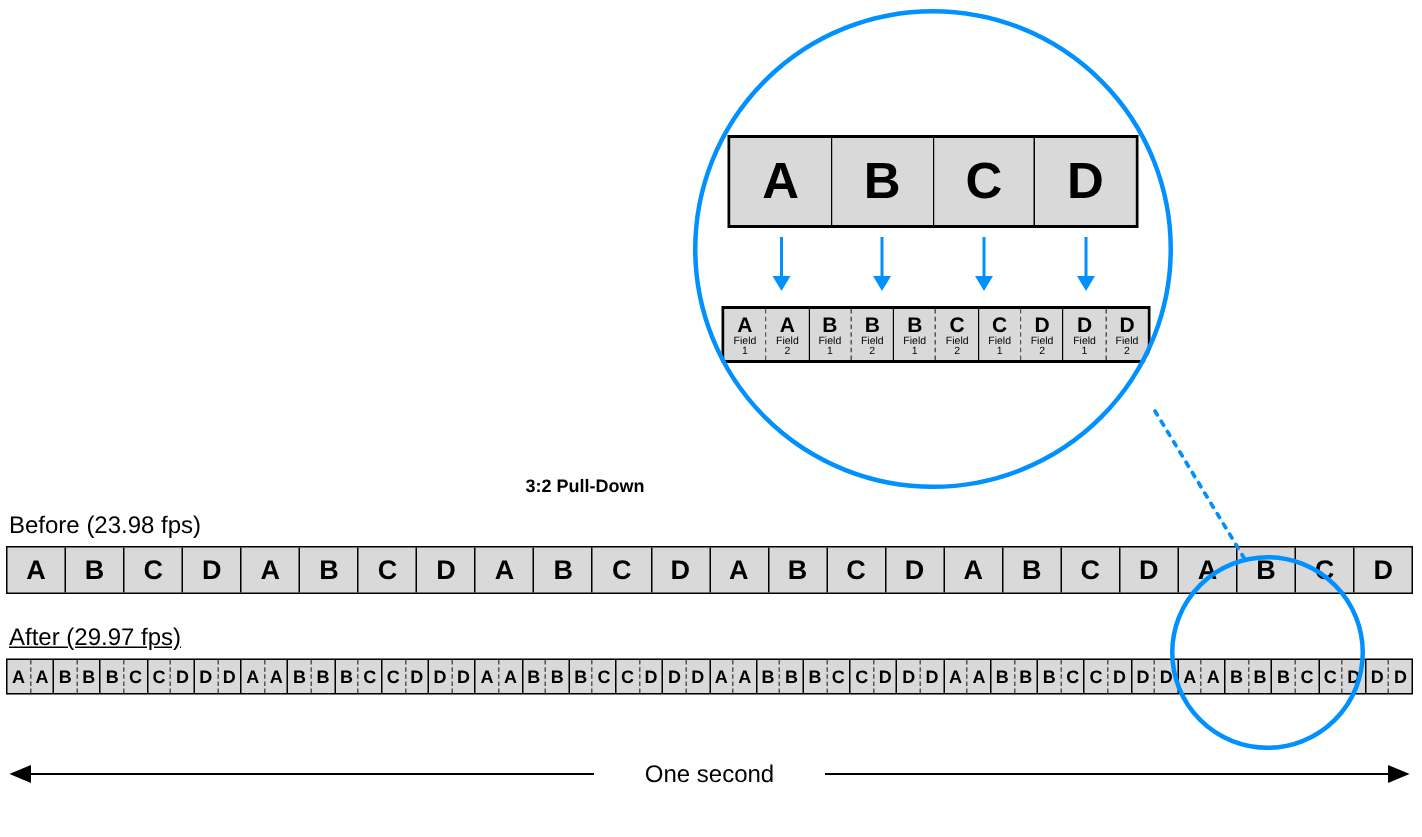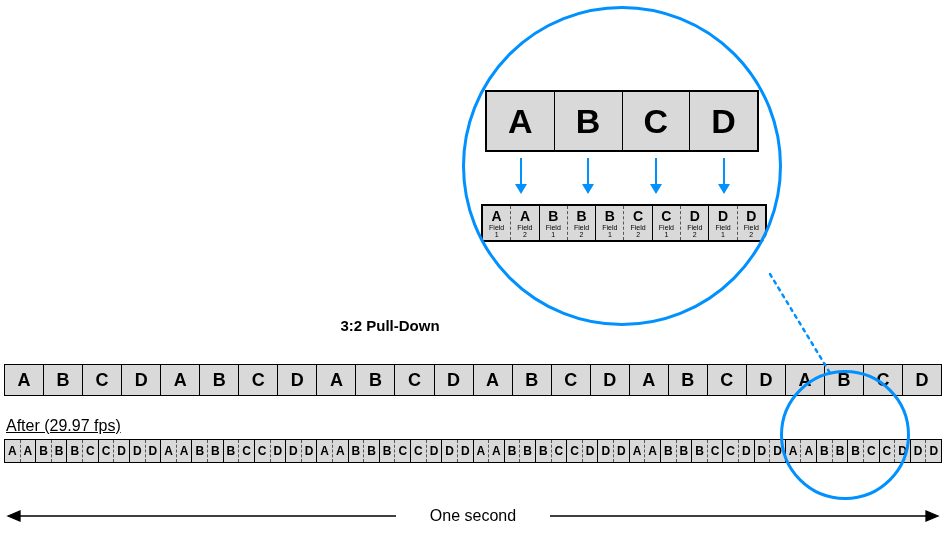--- a/index.html
+++ b/index.html
@@ -15,21 +15,21 @@
     height: 558px;
     background: #fff;
     overflow: hidden;
   }
   .title {
     position: absolute;
     left: 0;
     width: 780px;
     text-align: center;
     top: 317px;
-    font-size: 15px;
+    font-size: 12px;
     font-weight: 700;
   }
   .label {
     position: absolute;
     left: 6px;
     font-size: 16px;
   }
   .labelBefore { top: 342px; }
   .labelAfter  { top: 417px; text-decoration: underline; }
 
@@ -218,20 +218,21 @@
     pointer-events: none;
   }
 </style>
 </head>
 <body>
 
 <div class="stage">
 
   <div class="title">3:2 Pull-Down</div>
 
+  <div class="label labelBefore">Before (23.98 fps)</div>
   <div class="label labelAfter">After (29.97 fps)</div>
 
   <div class="row rowBefore" id="beforeRow">
       <div class="cell">A</div>
       <div class="cell">B</div>
       <div class="cell">C</div>
       <div class="cell">D</div>
       <div class="cell">A</div>
       <div class="cell">B</div>
       <div class="cell">C</div>

